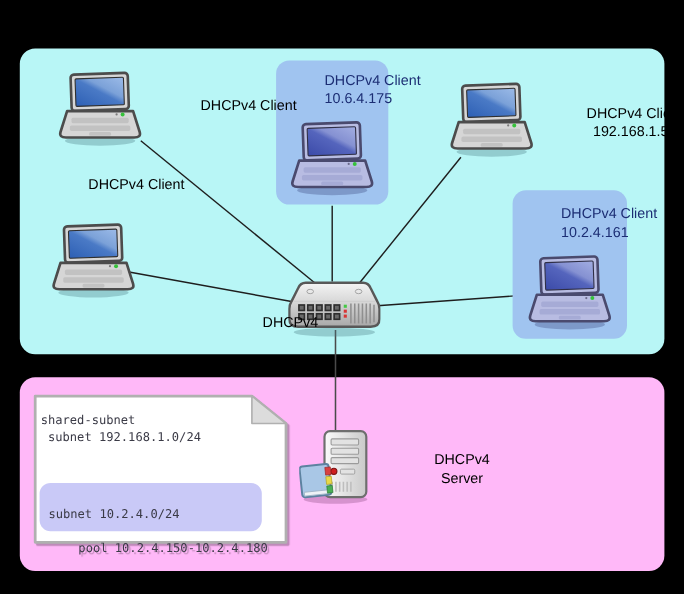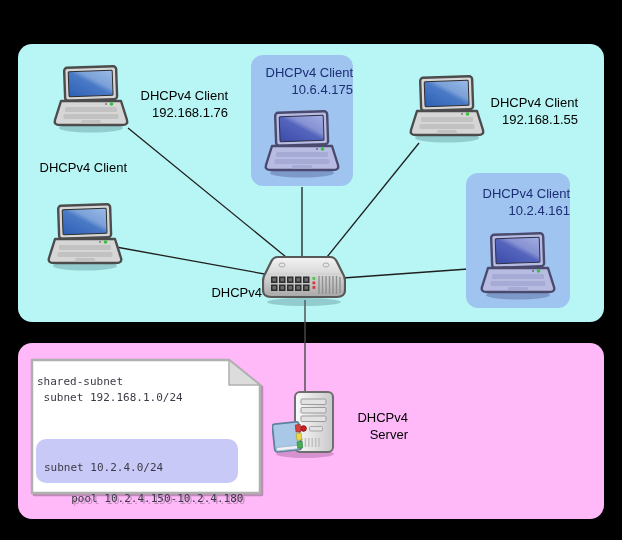--- a/index.html
+++ b/index.html
@@ -6,22 +6,22 @@
   #stage{
     position:relative;width:622px;height:540px;background:#000;overflow:hidden;
     font-family:"Liberation Sans", sans-serif;
   }
   .zone{position:absolute;border-radius:14px;}
   #client-zone{left:18px;top:44px;width:586px;height:278px;background:#b8f6f6;}
   #server-zone{left:18px;top:343px;width:586px;height:176px;background:#ffb8f8;}
   #wires{position:absolute;left:0;top:0;width:622px;height:540px;z-index:2;}
   .node{position:absolute;z-index:3;}
   .lbl{
-    position:absolute;z-index:4;text-align:right;color:#000;
-    font-size:13px;line-height:17px;white-space:nowrap;
+    position:absolute;z-index:4;text-align:center;color:#000;
+    font-size:13px;line-height:17px;white-space:nowrap;padding-left:44px;
   }
   .client-box{
     position:absolute;z-index:3;background:#a0c4f0;border-radius:12px;
   }
   .client-box .lbl{position:absolute;left:0;right:0;color:#1c2e74;}
   #client-box-175{left:251px;top:55px;width:102px;height:131px;}
   #client-box-175 .lbl{top:9px;}
   #client-box-175 svg{position:absolute;left:12px;top:54px;}
   #client-box-161{left:466px;top:173px;width:104px;height:135px;}
   #client-box-161 .lbl{top:12px;}
@@ -193,21 +193,20 @@
   </svg>
 
   <div class="zone" id="client-zone"></div>
   <div class="zone" id="server-zone"></div>
 
   <svg class="node" id="laptop-76" width="78" height="70">
     <use href="#sym-laptop-gray" xlink:href="#sym-laptop-gray"></use>
   </svg>
   <div class="lbl" id="label-76">
     <div>DHCPv4 Client</div>
-    <div>192.168.1.76</div>
   </div>
 
   <div class="lbl" id="label-63">
     <div>DHCPv4 Client</div>
   </div>
   <svg class="node" id="laptop-63" width="78" height="70">
     <use href="#sym-laptop-gray" xlink:href="#sym-laptop-gray"></use>
   </svg>
 
   <div class="client-box" id="client-box-175">

